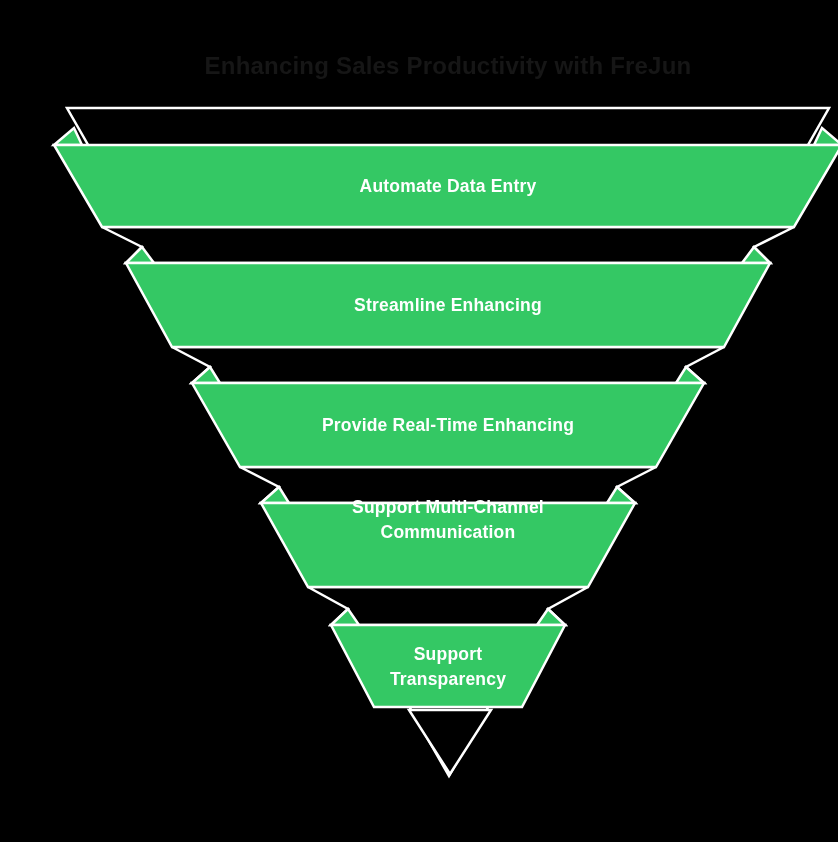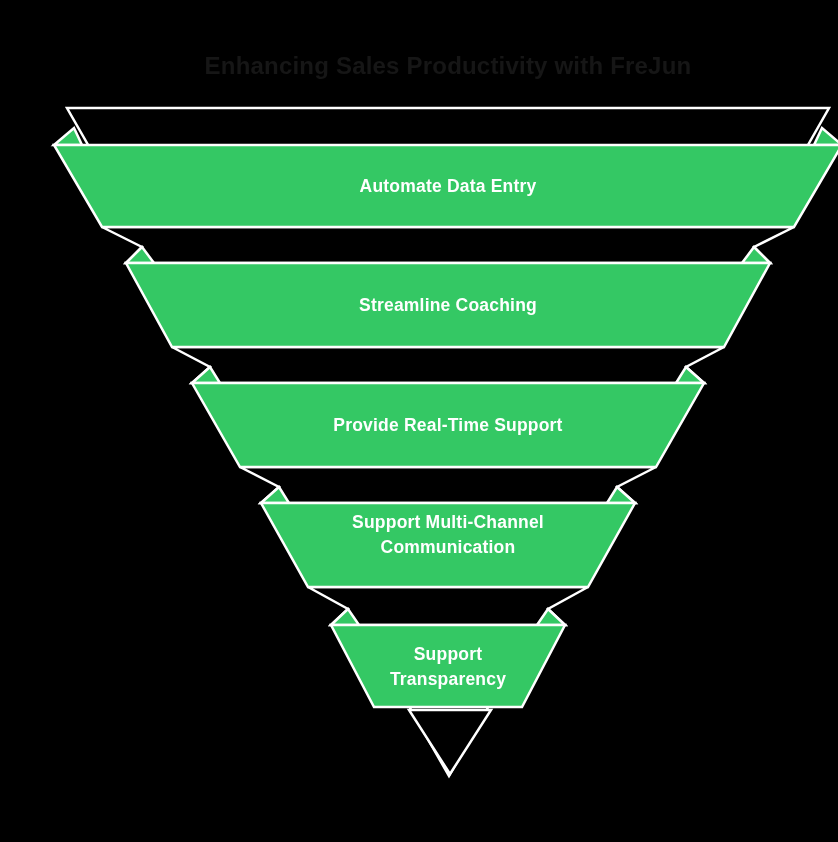--- a/index.html
+++ b/index.html
@@ -94,18 +94,18 @@
     </g>
 
     <g>
       <polygon class="seg" points="302,625 319,609 330,625"></polygon>
       <polygon class="seg" points="536,625 519,609 508,625"></polygon>
       <polygon class="seg" points="302,625 536,625 493,707 345,707"></polygon>
     </g>
   </svg>
 
   <div class="label" style="top:186px; width:420px">Automate Data Entry</div>
-  <div class="label" style="top:305px; width:420px">Streamline Coaching</div>
-  <div class="label" style="top:425px; width:420px">Provide Real-Time Support</div>
-  <div class="label" style="top:535px; width:270px">Support Multi-Channel Communication</div>
+  <div class="label" style="top:305px; width:420px">Streamline Enhancing</div>
+  <div class="label" style="top:425px; width:420px">Provide Real-Time Enhancing</div>
+  <div class="label" style="top:520px; width:270px">Support Multi-Channel Communication</div>
   <div class="label" style="top:667px; width:170px">Support Transparency</div>
 
 </div>
 
 </body></html>

